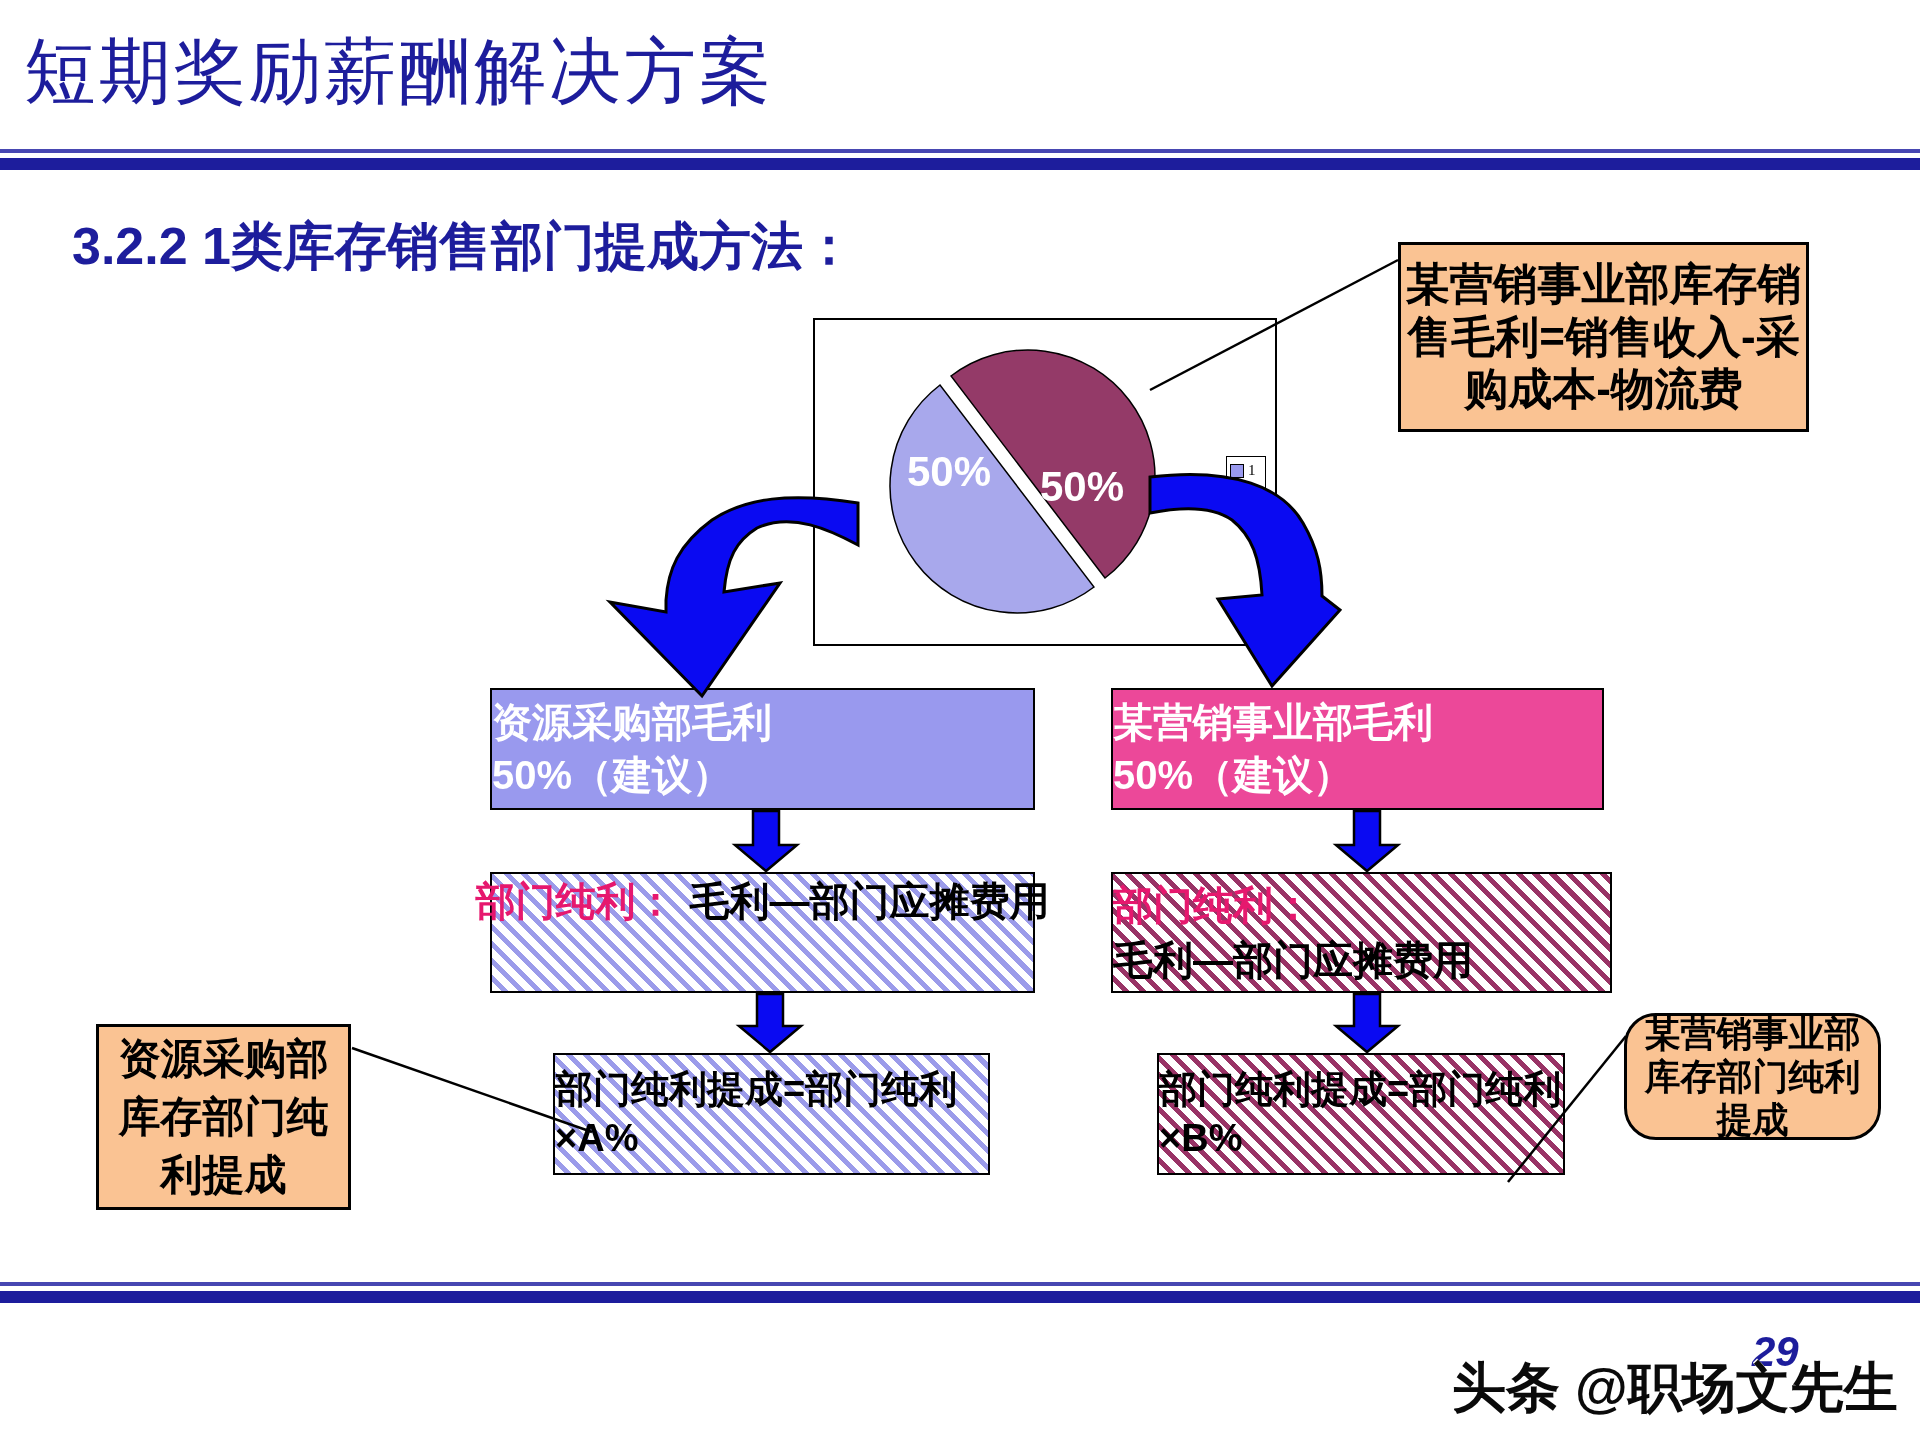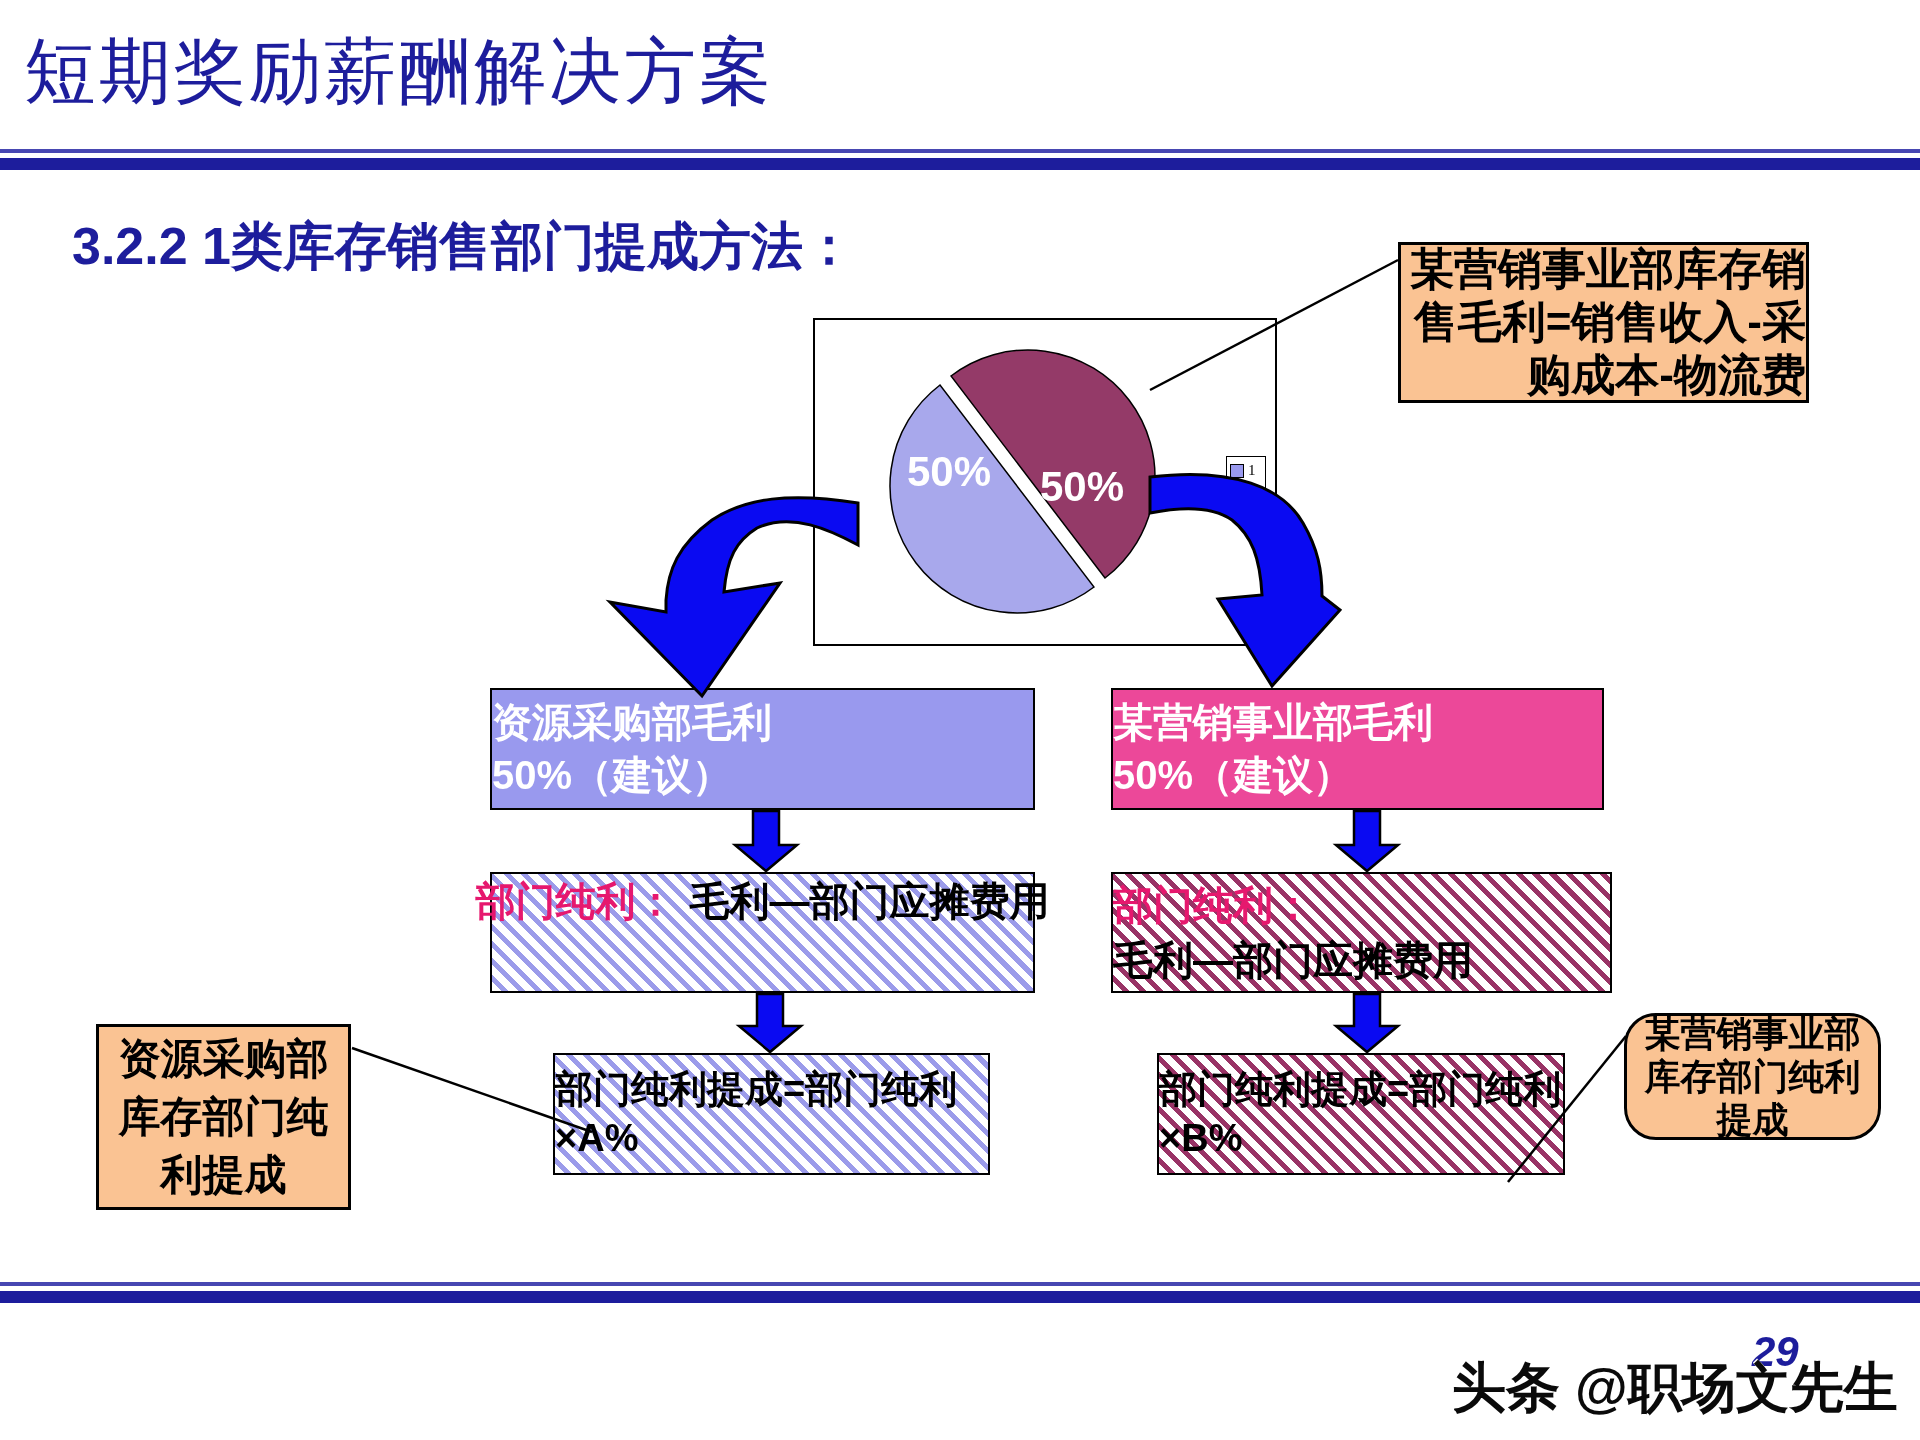--- a/index.html
+++ b/index.html
@@ -44,21 +44,21 @@
   .striped-right{left:1111px;top:872px;width:501px;height:121px;}
   .net-label{color:#e6186e;font-size:40px;font-weight:900;white-space:nowrap;}
   .net-formula{color:#000000;font-size:40px;font-weight:900;white-space:nowrap;}
   .bottom-left{left:553px;top:1053px;width:437px;height:122px;}
   .bottom-right{left:1157px;top:1053px;width:408px;height:122px;}
   .bottom-line{color:#000000;font-size:38px;font-weight:700;line-height:1.3;white-space:nowrap;}
 
   
   .callout{background:#fac393;border:3px solid #000000;box-sizing:border-box;display:flex;flex-direction:column;
            justify-content:center;align-items:center;text-align:center;color:#000000;font-weight:900;}
-  .callout-top{left:1398px;top:242px;width:411px;height:161px;font-size:44px;line-height:1.2;align-items:flex-end;}
+  .callout-top{left:1398px;top:242px;width:411px;height:190px;font-size:44px;line-height:1.2;}
   .callout-left{left:96px;top:1024px;width:255px;height:186px;font-size:42px;line-height:1.38;}
   .callout-right{left:1624px;top:1013px;width:257px;height:127px;font-size:36px;line-height:1.2;border-radius:32px;}
   .callout .cl{white-space:nowrap;}
 
   
   .overlay{left:0;top:0;width:1920px;height:1440px;pointer-events:none;z-index:5;}
 
   
   .page-number{left:1752px;top:1328px;font-size:42px;font-weight:900;color:#1d1d9c;z-index:3;font-style:italic;}
   .watermark{left:1452px;top:1352px;width:460px;font-size:54px;font-weight:900;color:#0a0a0a;white-space:nowrap;z-index:4;

